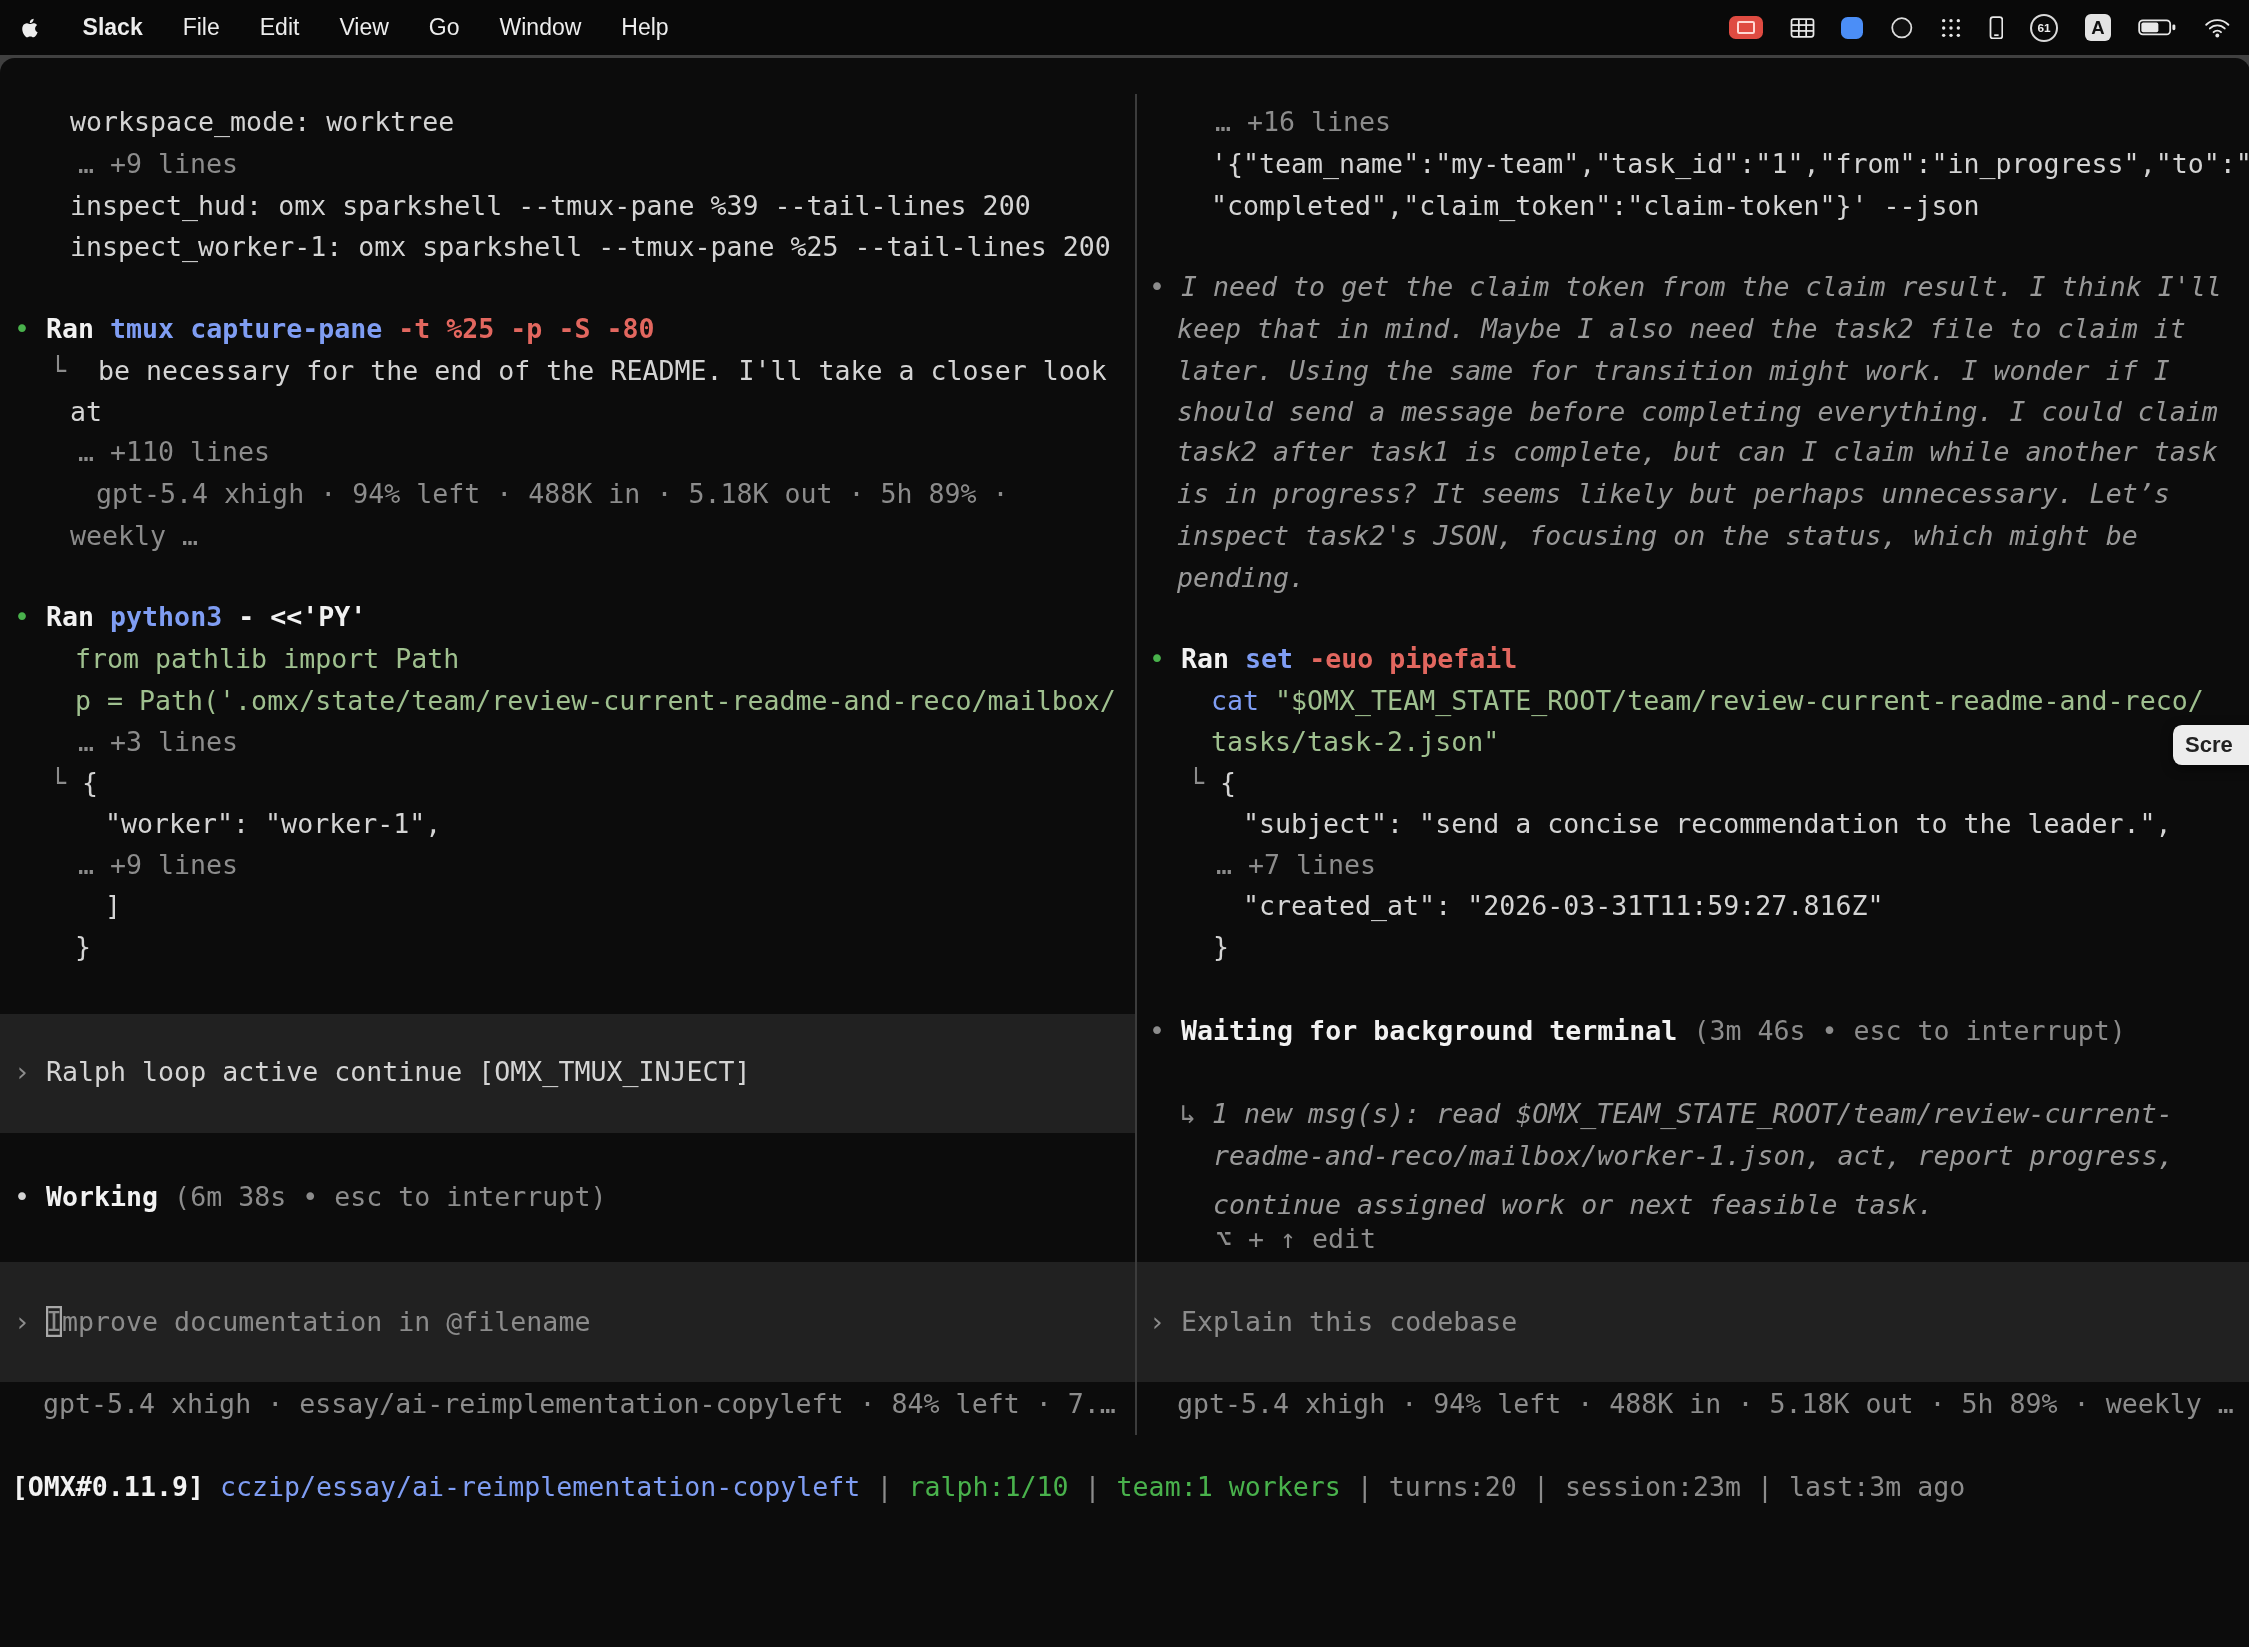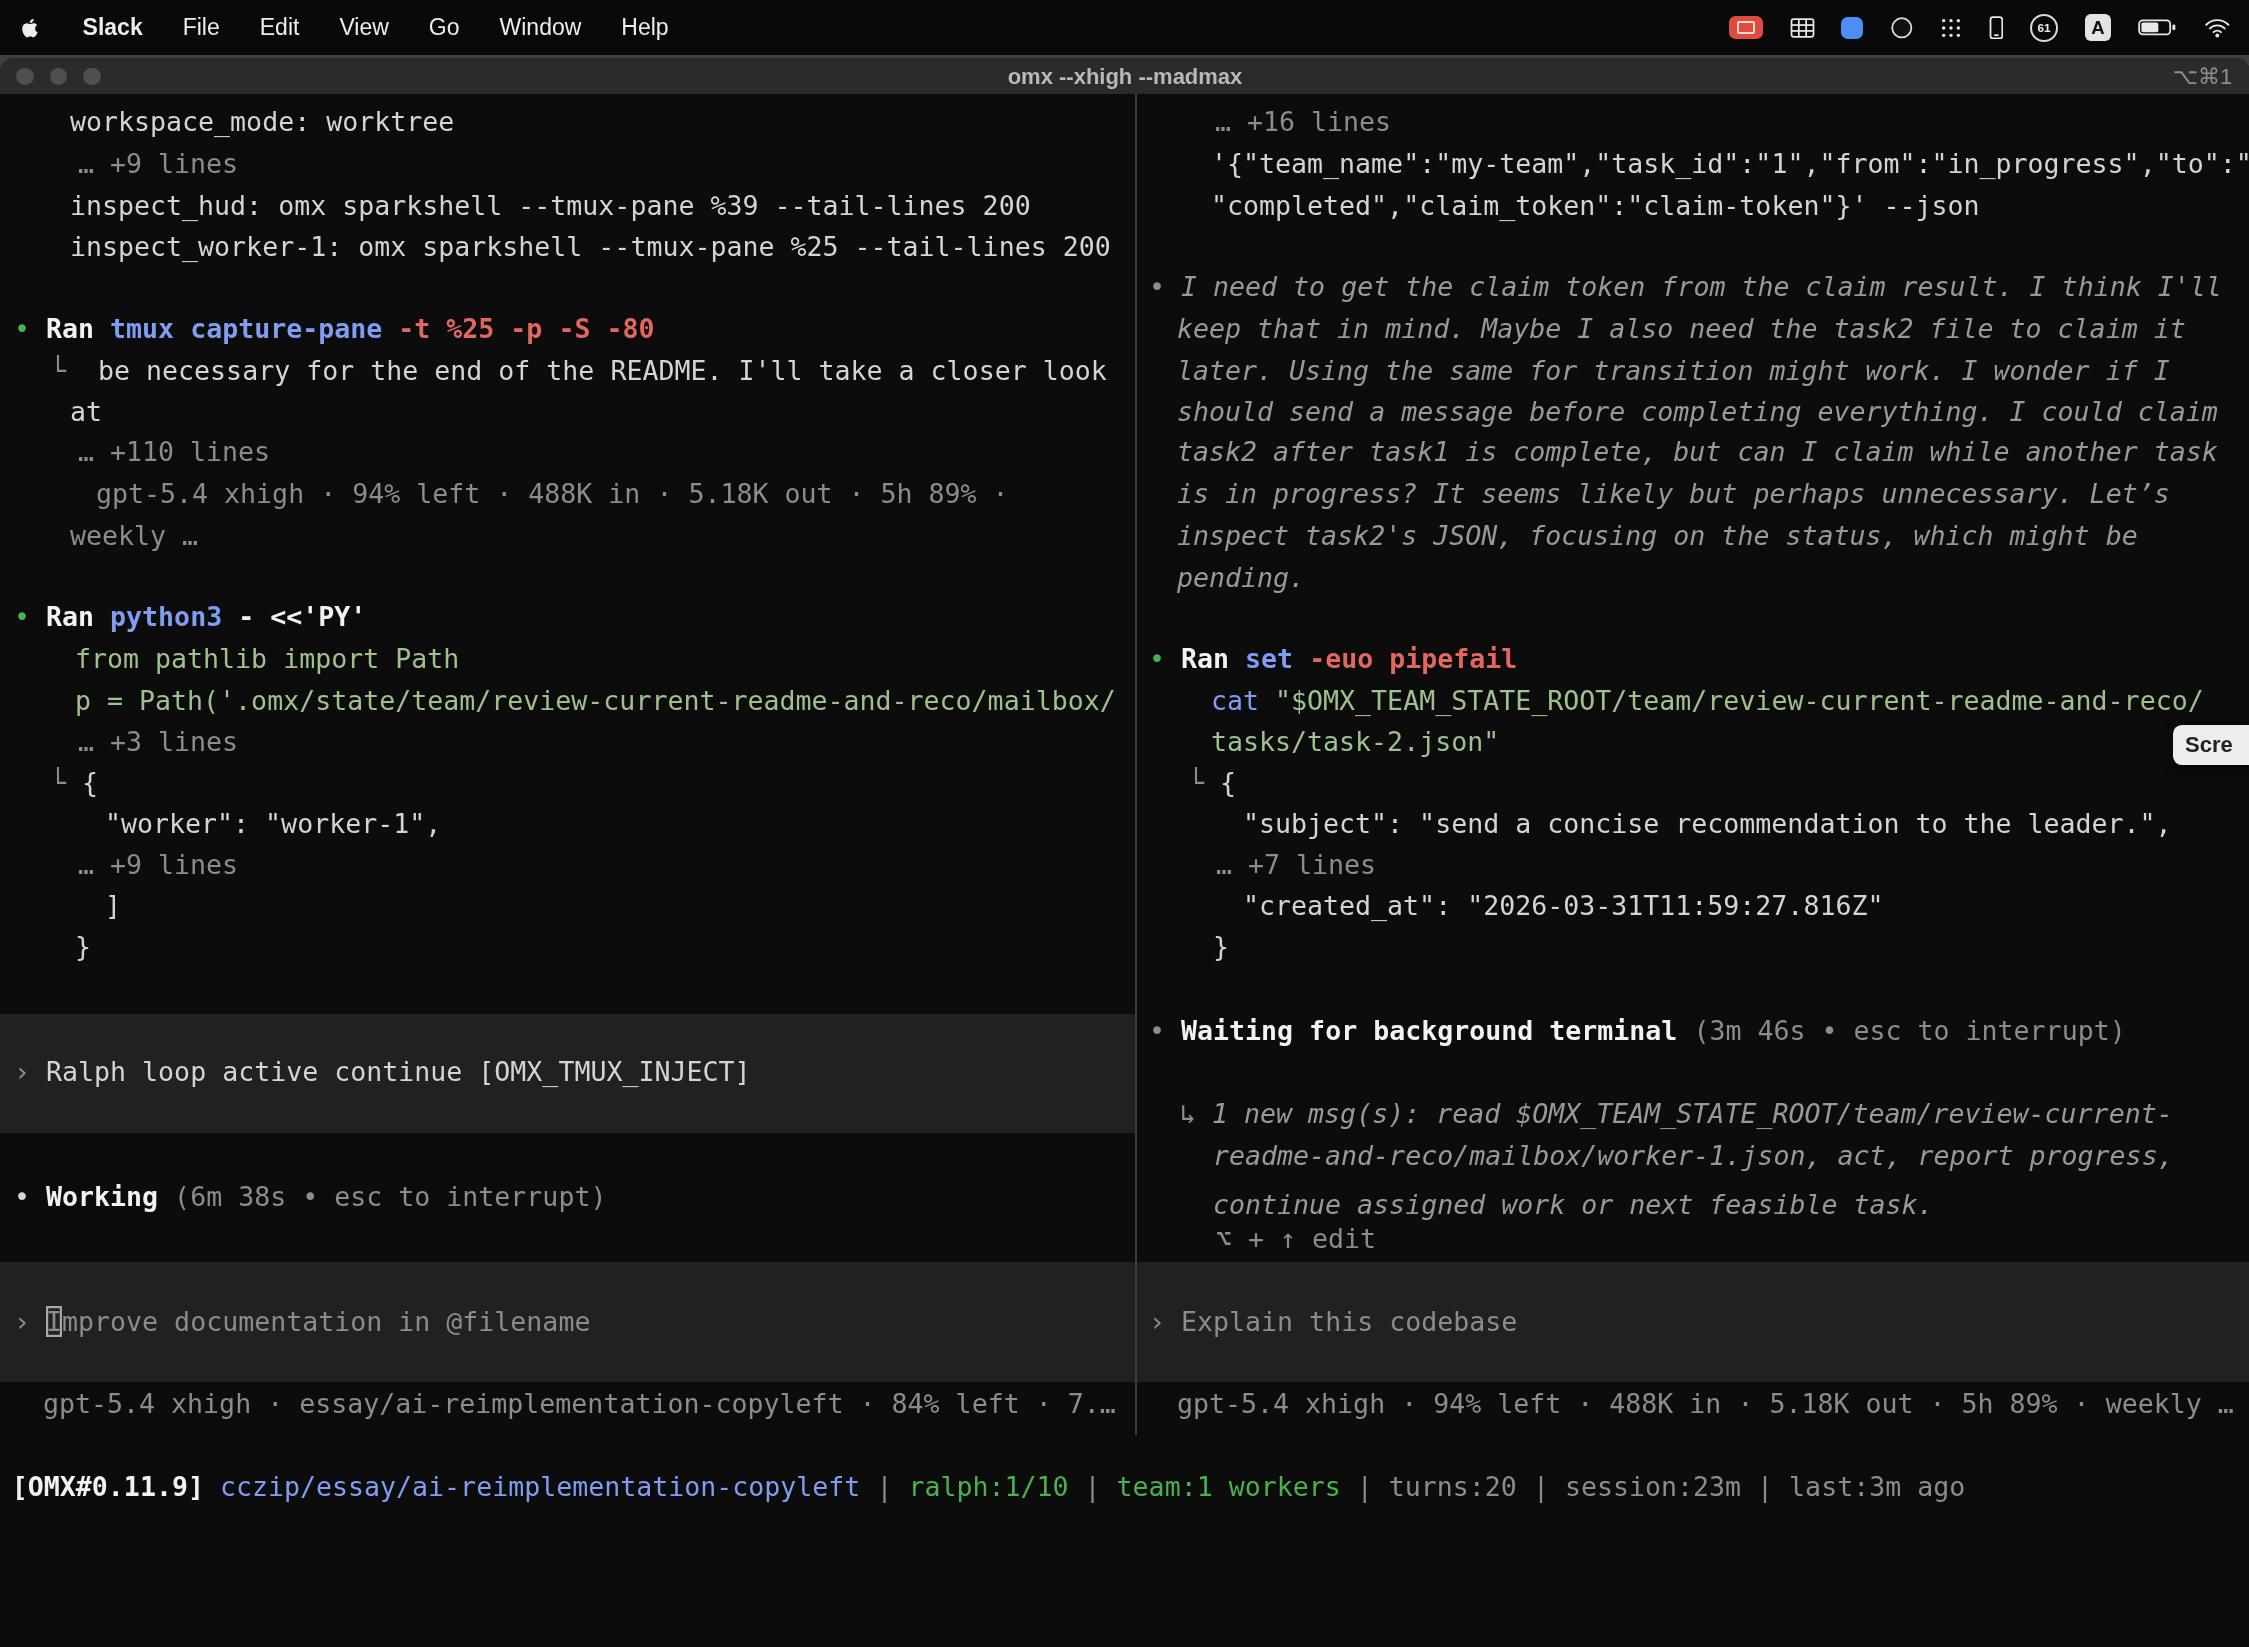--- a/index.html
+++ b/index.html
@@ -136,29 +136,20 @@
               <path d="M8 15.5a14 14 0 0 1 20 0"></path>
               <path d="M13 20.5a7 7 0 0 1 10 0"></path>
             </g>
             <circle cx="18" cy="25" r="2.6" fill="#e8e8e8"></circle>
           </svg>
       </span>
     </div>
   </div>
 
   <div class="window"></div>
-  <div class="titlebar">
-    <div class="lights">
-      <span class="light"></span>
-      <span class="light"></span>
-      <span class="light"></span>
-    </div>
-    <div class="wtitle">omx --xhigh --madmax</div>
-    <div class="wshortcut">⌥⌘1</div>
-  </div>
 
   <div class="term-layer">
     <div id="bands">
         <div class="band" style="left: 0px; top: 1014px; width: 1135px; height: 119px;"></div>
         <div class="band" style="left: 0px; top: 1262px; width: 1135px; height: 120px;"></div>
         <div class="band" style="left: 1137px; top: 1262px; width: 1113px; height: 120px;"></div>
       </div>
     <div class="divider"></div>
     <div id="term-lines">
         <div class="tline" style="left: 70px; top: 101px;"><span>workspace_mode: worktree</span></div>

